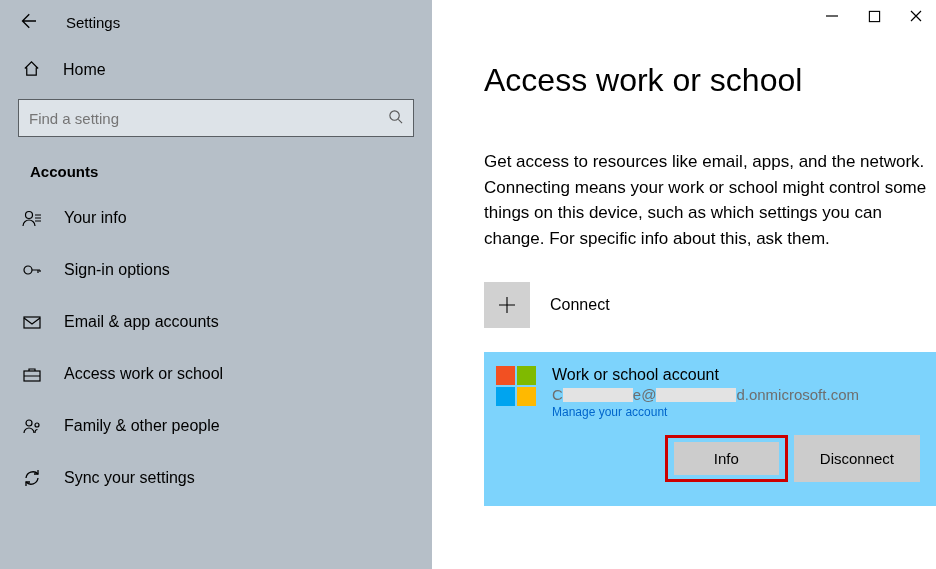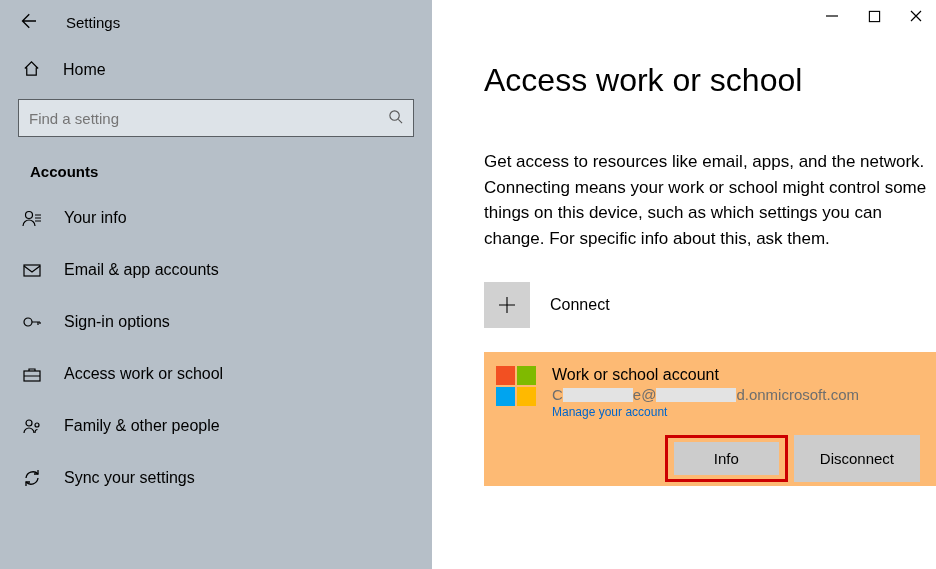--- a/index.html
+++ b/index.html
@@ -121,22 +121,22 @@
     .plus-box {
       width: 46px;
       height: 46px;
       background: #d1d1d1;
       display: flex;
       align-items: center;
       justify-content: center;
     }
     .connect-label { font-size: 16px; }
     .account-card {
-      background: #fdba74;
-      padding: 14px 16px 4px 12px;
+      background: #7dd3fc;
+      padding: 14px 16px 24px 12px;
     }
     .acct-top { display: flex; gap: 16px; align-items:flex-start; }
     .ms-logo {
       width: 40px; height: 40px; flex-shrink:0;
       display: grid;
       grid-template-columns: 1fr 1fr;
       grid-template-rows: 1fr 1fr;
       gap: 2px;
     }
     .ms-logo div:nth-child(1){background:#f25022;}
@@ -209,35 +209,35 @@
             <path d="M1 18c0-4 3.5-6 6-6s6 2 6 6"></path>
             <path d="M13 7h6M13 10h6M13 13h6"></path>
           </svg>
       </span>
       <span class="nav-label">Your info</span>
     </div>
 
     <div class="nav-item">
       <span class="nav-icon">
         <svg viewBox="0 0 20 20" stroke="#000" stroke-width="1.2" fill="none">
+            <circle cx="6" cy="10" r="4"></circle>
+            <path d="M10 10h8M16 10v3M18 10v2"></path>
+          </svg>
+      </span>
+      <span class="nav-label">Sign-in options</span>
+    </div>
+
+    <div class="nav-item">
+      <span class="nav-icon">
+        <svg viewBox="0 0 20 20" stroke="#000" stroke-width="1.2" fill="none">
             <rect x="2" y="5" width="16" height="11"></rect>
             <path d="M2 6l8 6 8-6"></path>
           </svg>
       </span>
       <span class="nav-label">Email &amp; app accounts</span>
-    </div>
-
-    <div class="nav-item">
-      <span class="nav-icon">
-        <svg viewBox="0 0 20 20" stroke="#000" stroke-width="1.2" fill="none">
-            <circle cx="6" cy="10" r="4"></circle>
-            <path d="M10 10h8M16 10v3M18 10v2"></path>
-          </svg>
-      </span>
-      <span class="nav-label">Sign-in options</span>
     </div>
 
     <div class="nav-item">
       <span class="nav-icon">
         <svg viewBox="0 0 20 20" stroke="#000" stroke-width="1.2" fill="none">
             <rect x="2" y="7" width="16" height="10"></rect>
             <path d="M7 7V5h6v2M2 12h16"></path>
           </svg>
       </span>
       <span class="nav-label">Access work or school</span>

